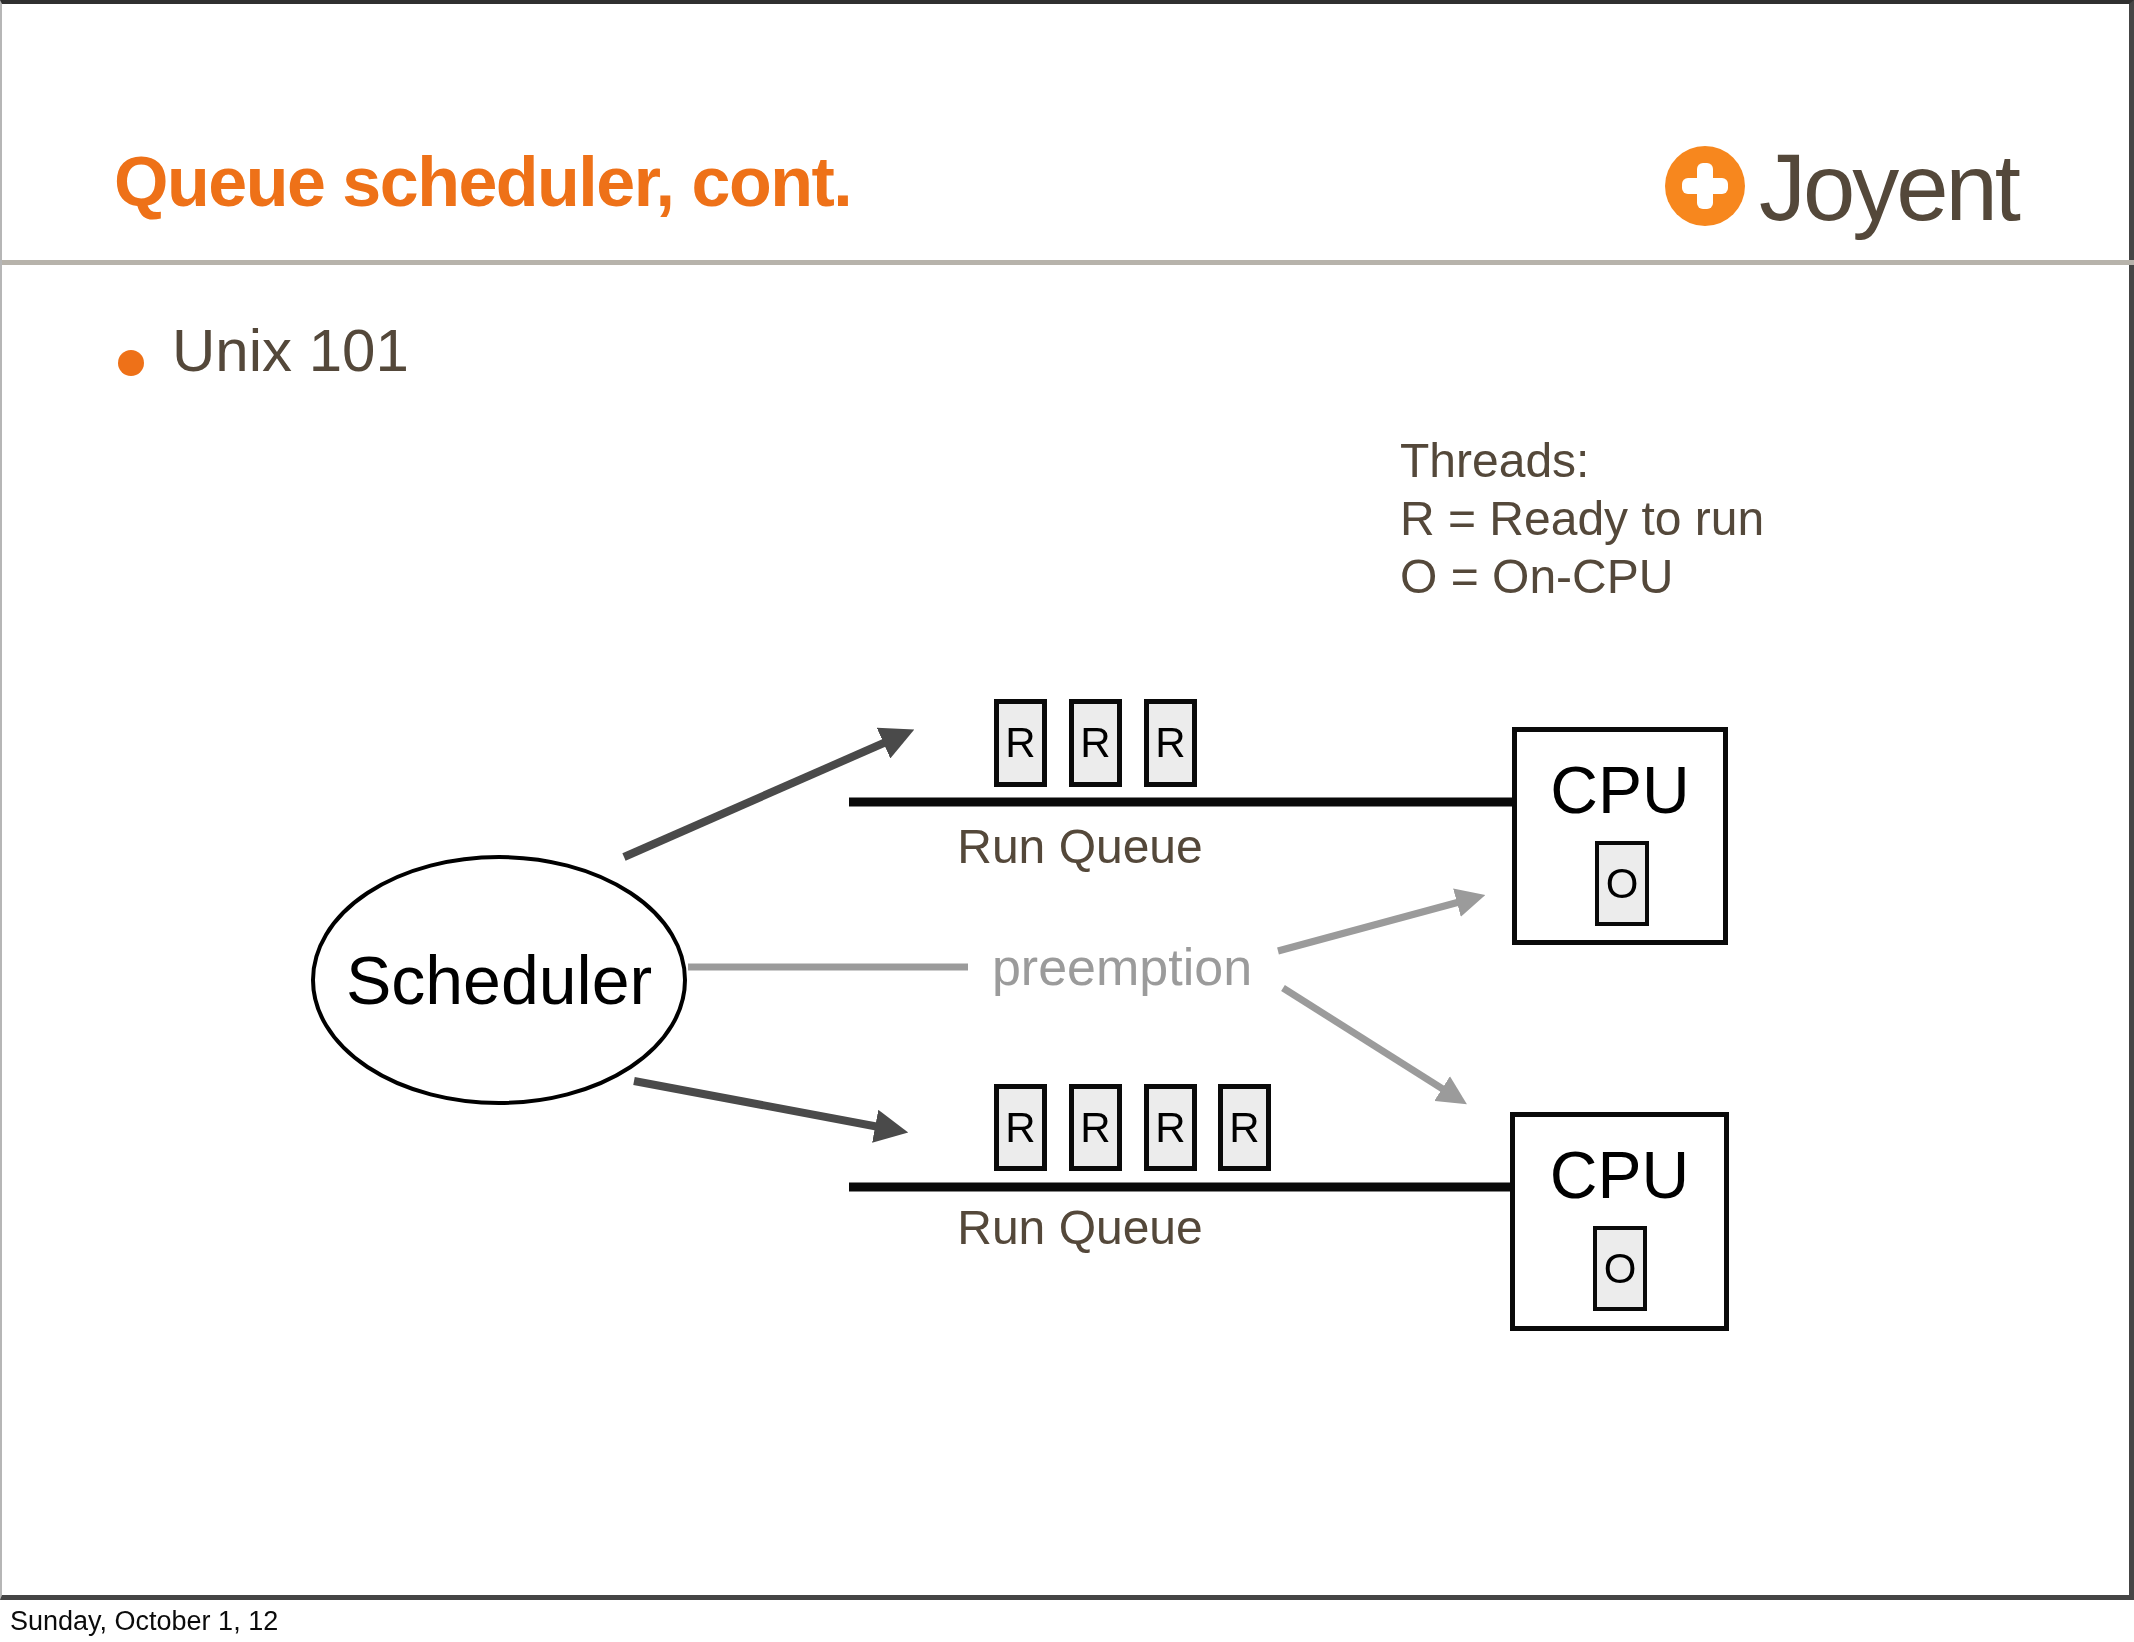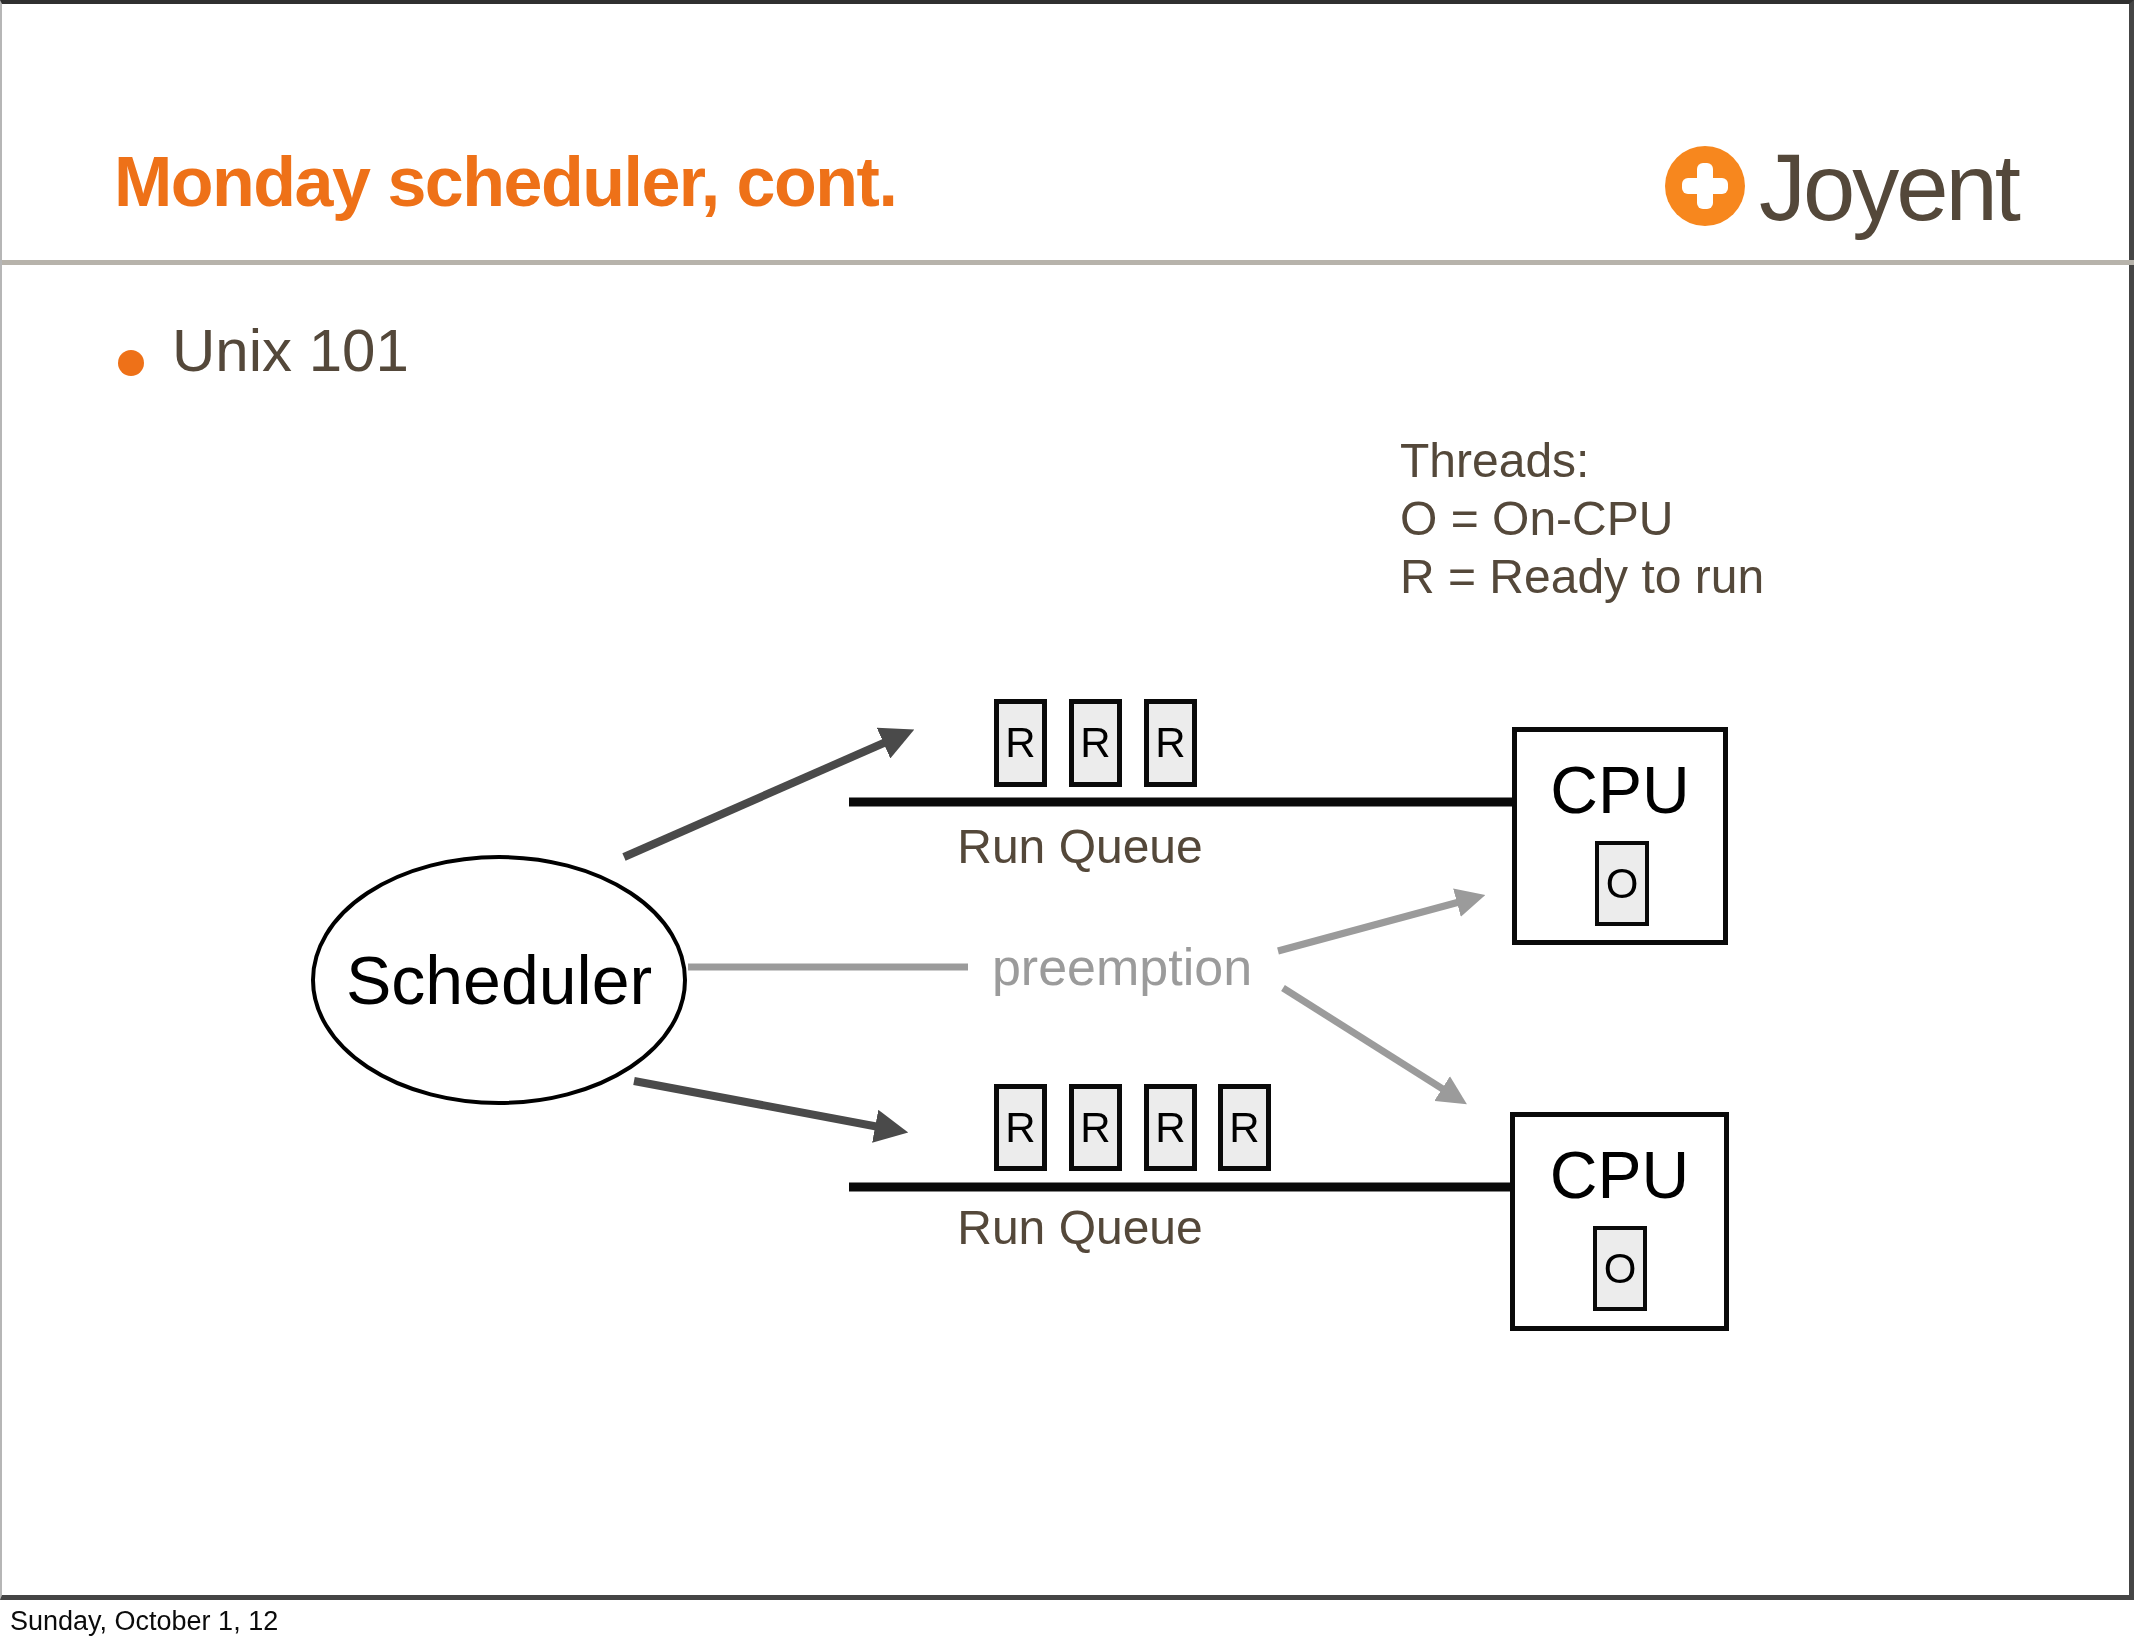--- a/index.html
+++ b/index.html
@@ -58,39 +58,39 @@
     border:4px solid #0a0a0a;background:var(--box-fill);display:flex;align-items:center;justify-content:center;
     font-size:42px;color:#000;}
 
   .footer-date{left:10px;top:1605px;font-size:27px;line-height:32px;color:#0b0b0b;white-space:nowrap;}
 </style>
 </head>
 <body>
 
 <div class="slide">
 
-  <div class="abs title">Monday scheduler, cont.</div>
+  <div class="abs title">Queue scheduler, cont.</div>
 
   <div class="abs logo">
     <div class="logo-circle">
       <div class="vbar"></div>
       <div class="hbar"></div>
     </div>
     <div class="logo-text">Joyent</div>
   </div>
 
   <div class="abs divider"></div>
 
   <div class="abs bullet-dot"></div>
   <div class="abs bullet-text">Unix 101</div>
 
   <div class="abs legend">
     <div>Threads:</div>
+    <div>R = Ready to run</div>
     <div>O = On-CPU</div>
-    <div>R = Ready to run</div>
   </div>
 
   <svg class="diagram-svg" viewBox="0 0 2134 1642" xmlns="http://www.w3.org/2000/svg">
     <defs>
       <marker id="ah-dark" viewBox="0 0 10 10" refX="6" refY="5" markerWidth="4.2" markerHeight="4.2" orient="auto-start-reverse">
         <path d="M0,0 L10,5 L0,10 z" class="mk-dark"></path>
       </marker>
       <marker id="ah-gray" viewBox="0 0 10 10" refX="6" refY="5" markerWidth="4.2" markerHeight="4.2" orient="auto-start-reverse">
         <path d="M0,0 L10,5 L0,10 z" class="mk-gray"></path>
       </marker>

